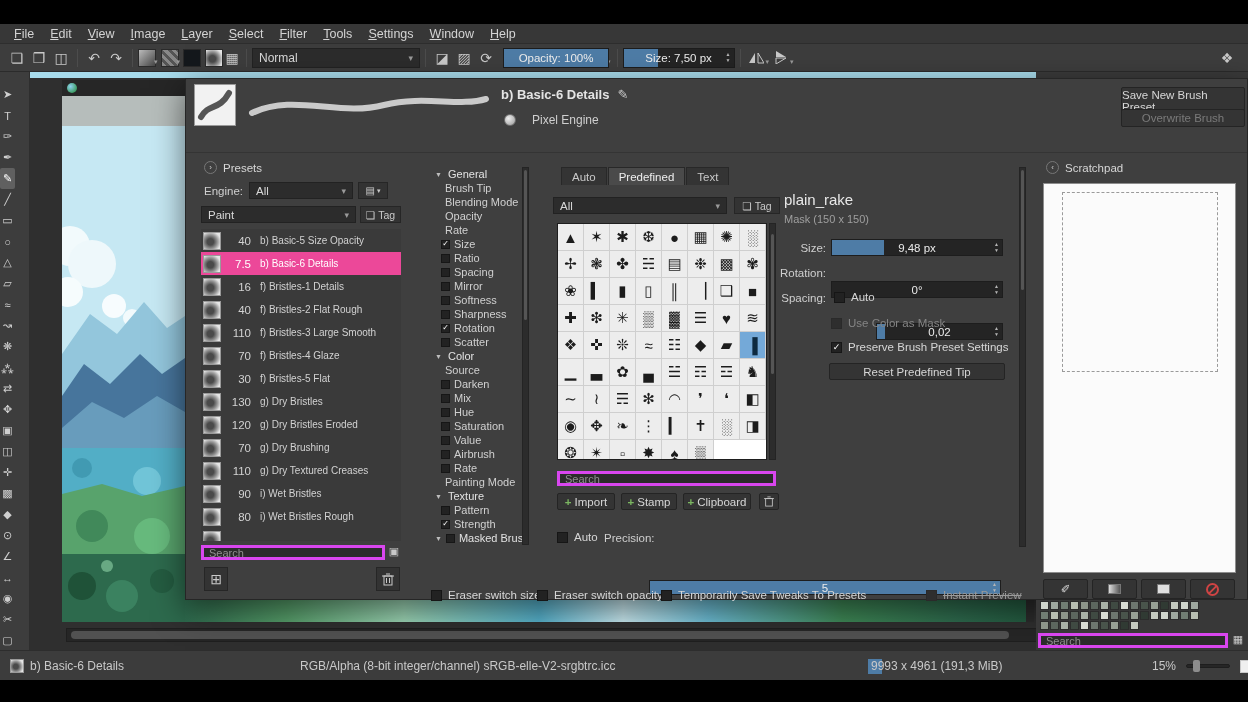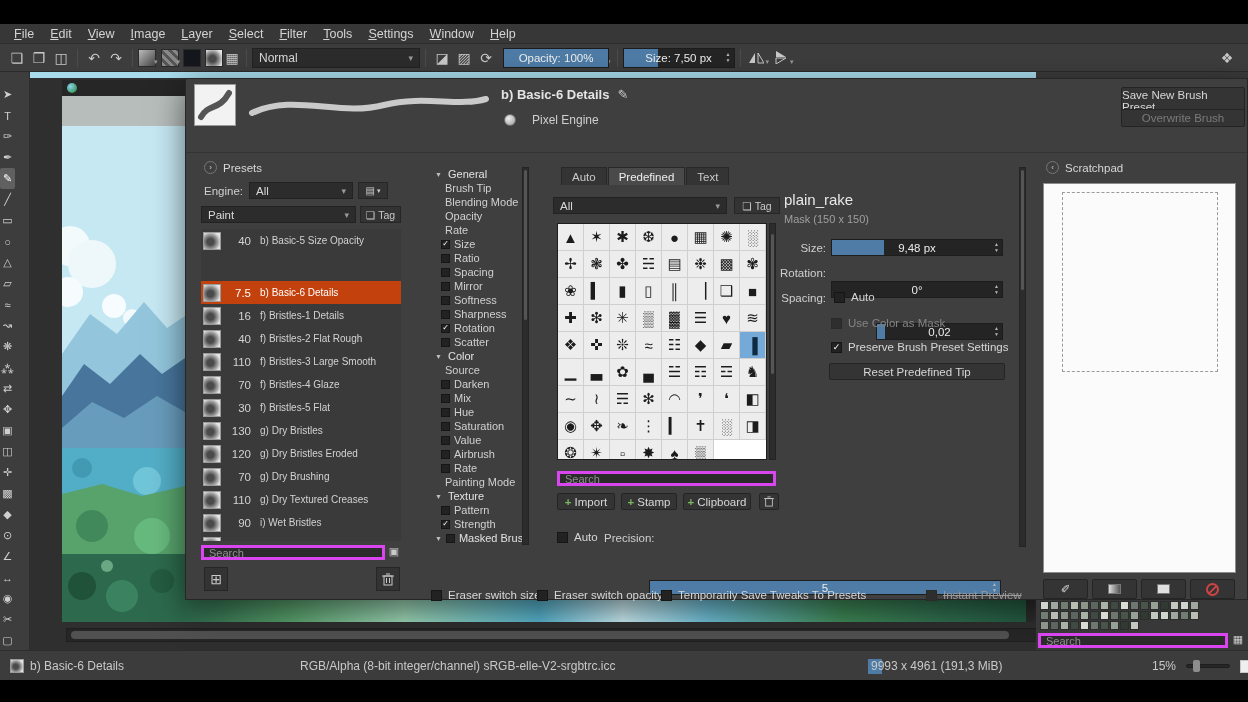--- a/index.html
+++ b/index.html
@@ -55,21 +55,21 @@
   .btn { background:#343434; border:1px solid #242424; border-radius:2px; color:#d6d6d6; font-size:11.5px; display:flex; align-items:center; justify-content:center; }
   .btn.disabled { color:#7a7a7a; }
 
   
   .collapse-hdr { position:absolute; display:flex; align-items:center; gap:6px; font-size:11.5px; color:#d6d6d6; }
   .circ { width:13px; height:13px; border-radius:50%; border:1px solid #777; display:flex; align-items:center; justify-content:center; font-size:8px; color:#ccc; }
   .field-label { font-size:11.5px; color:#cfcfcf; }
   .icon-btn { background:#333; border:1px solid #262626; color:#c9c9c9; display:flex; align-items:center; justify-content:center; gap:2px; font-size:10px; }
   .preset-list { position:absolute; overflow:hidden; background:#3a3a3a; }
   .preset-row { height:23px; display:flex; align-items:center; }
-  .preset-row.selected { background:#c2410c;margin-top:29px; }
+  .preset-row.selected { background:#ec4899; }
   .preset-thumb { width:18px; height:18px; margin-left:2px; flex:0 0 auto; border:1px solid #9a9a9a;
     background:radial-gradient(circle at 40% 55%, #4a4a4a 0 25%, #9a9a9a 55%, #e6e6e6 80%); }
   .preset-num { width:26px; text-align:right; font-size:11.5px; color:#d2d2d2; margin-left:4px; flex:0 0 auto; }
   .preset-name { margin-left:9px; font-size:10px; color:#d2d2d2; white-space:nowrap; }
   .preset-row.selected .preset-num, .preset-row.selected .preset-name { color:#fff; }
   .search { background:#2b2b2b; border:3px solid #d946ef; color:#8f8f8f; font-size:11px; display:flex; align-items:center; padding:0 5px; }
 
   
   .opt-list { position:absolute; }
   .opt-row { height:14px; display:flex; align-items:center; gap:4px; font-size:11px; color:#d0d0d0; padding-left:12px; white-space:nowrap; }

